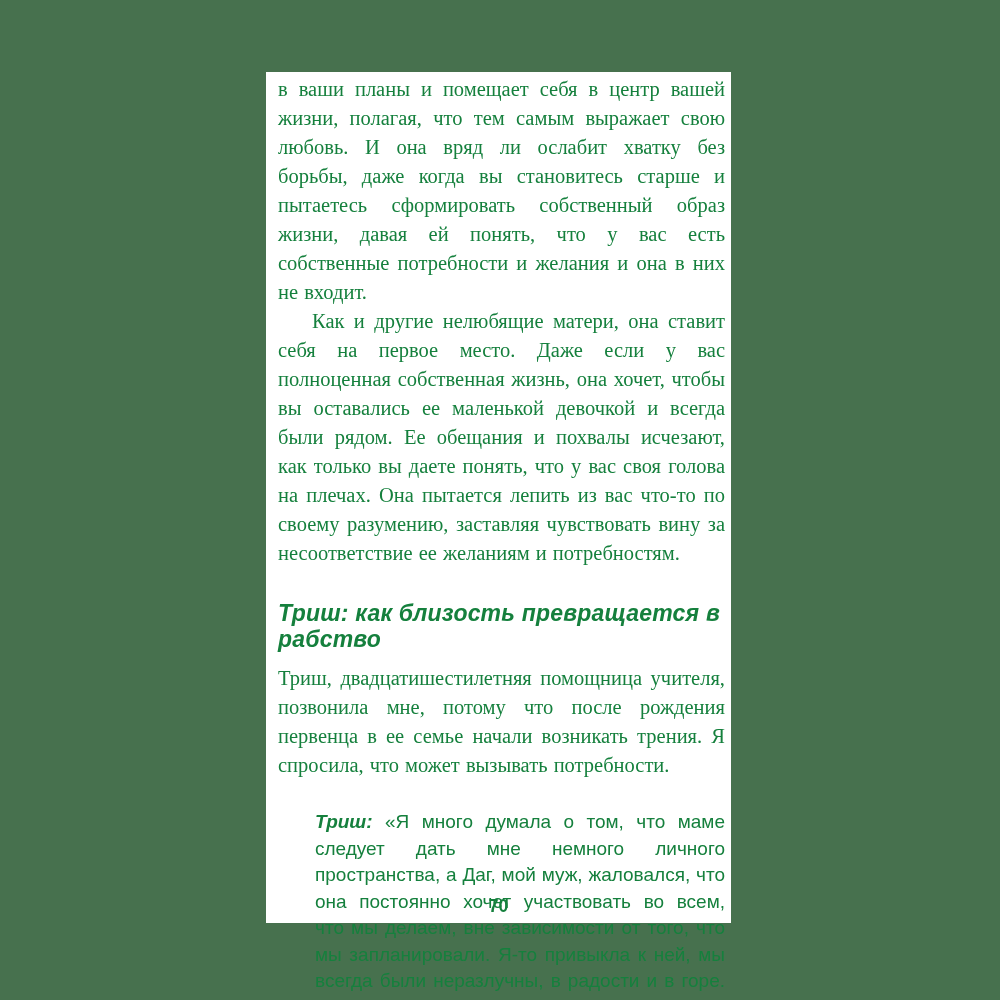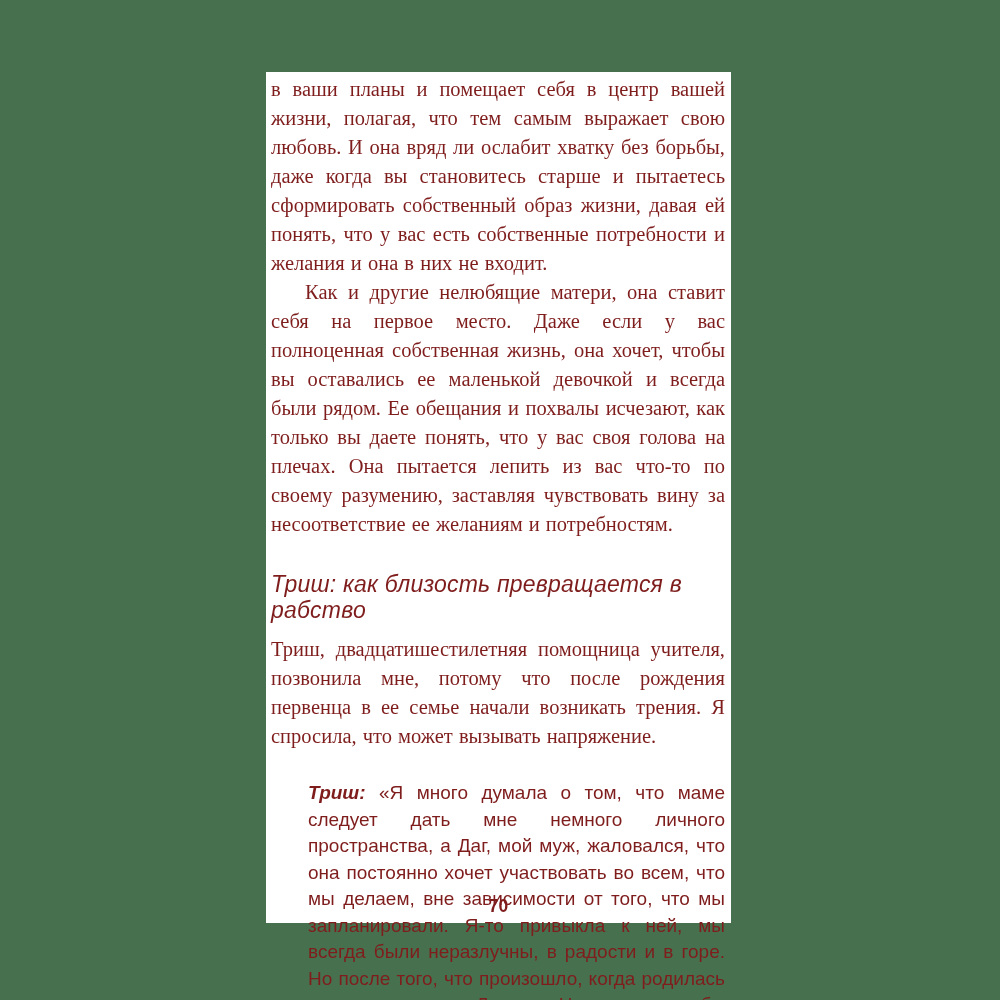--- a/index.html
+++ b/index.html
@@ -15,37 +15,37 @@
     font-family: "Liberation Serif", serif;
   }
   .book-page {
     position: absolute;
     left: 266px;
     top: 72px;
     width: 465px;
     height: 851px;
     background: #ffffff;
     box-sizing: border-box;
-    padding: 3px 6px 0 5px;
-    color: #7f1d1d;
+    padding: 3px 6px 0 12px;
+    color: #15803d;
   }
   .body-para {
     font-family: "Liberation Serif", serif;
     font-size: 20.5px;
     line-height: 29px;
     text-align: justify;
     margin: 0;
     word-spacing: 1px;
   }
   .body-para.indented {
     text-indent: 34px;
   }
   .section-heading {
     font-family: "Liberation Sans", sans-serif;
-    font-weight: normal;
+    font-weight: bold;
     font-style: italic;
     font-size: 23px;
     line-height: 26px;
     margin: 32px 0 12px 0;
     letter-spacing: 0.2px;
   }
   .quote-block {
     font-family: "Liberation Sans", sans-serif;
     font-size: 19px;
     line-height: 26.5px;
@@ -71,18 +71,18 @@
 </head>
 <body>
 
 <div class="book-page">
   <p class="body-para">в ваши планы и помещает себя в центр вашей жизни, полагая, что тем самым выражает свою любовь. И она вряд ли ослабит хватку без борьбы, даже когда вы становитесь старше и пытаетесь сформировать собственный образ жизни, давая ей понять, что у вас есть собственные потребности и желания и она в них не входит.</p>
 
   <p class="body-para indented">Как и другие нелюбящие матери, она ставит себя на первое место. Даже если у вас полноценная собственная жизнь, она хочет, чтобы вы оставались ее маленькой девочкой и всегда были рядом. Ее обещания и похвалы исчезают, как только вы даете понять, что у вас своя голова на плечах. Она пытается лепить из вас что-то по своему разумению, заставляя чувствовать вину за несоответствие ее желаниям и потребностям.</p>
 
   <h2 class="section-heading">Триш: как близость превращается в рабство</h2>
 
-  <p class="body-para">Триш, двадцатишестилетняя помощница учителя, позвонила мне, потому что после рождения первенца в ее семье начали возникать трения. Я спросила, что может вызывать напряжение.</p>
+  <p class="body-para">Триш, двадцатишестилетняя помощница учителя, позвонила мне, потому что после рождения первенца в ее семье начали возникать трения. Я спросила, что может вызывать потребности.</p>
 
   <p class="quote-block"><span class="quote-speaker">Триш:</span><span> «Я много думала о том, что маме следует дать мне немного личного пространства, а Даг, мой муж, жаловался, что она постоянно хочет участвовать во всем, что мы делаем, вне зависимости от того, что мы запланировали. Я-то привыкла к ней, мы всегда были неразлучны, в радости и в горе. Но после того, что произошло, когда родилась наша малышка Лили… Не хотелось бы признавать, но он прав: она себя не контролирует».</span></p>
 
   <div class="page-number">70</div>
 </div>
 
 </body></html>

